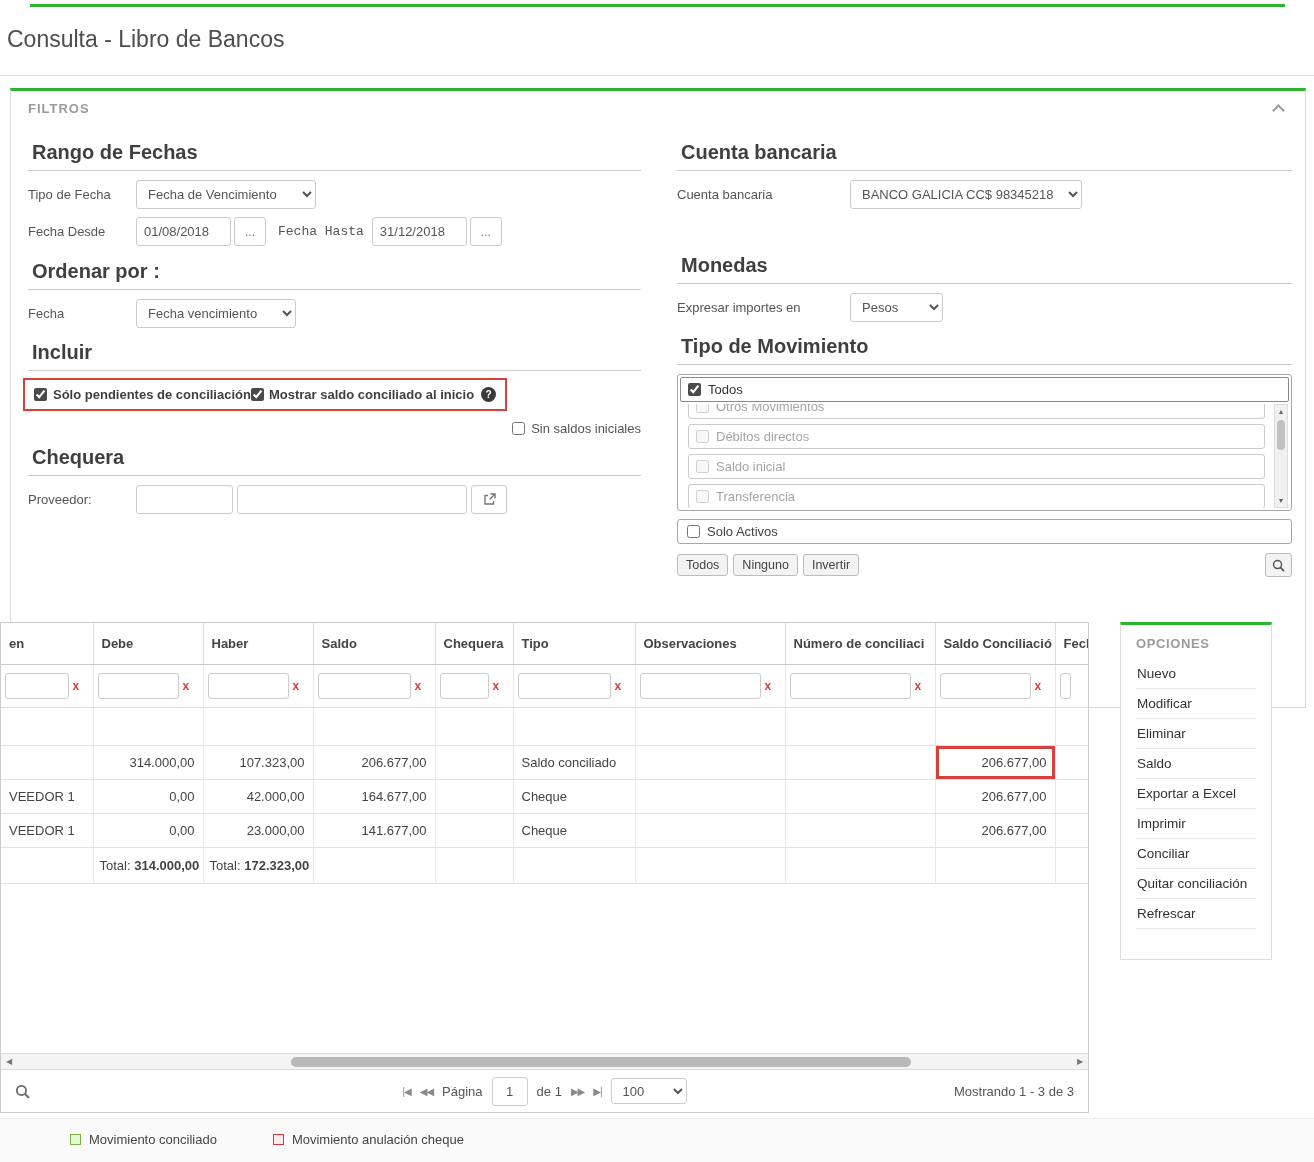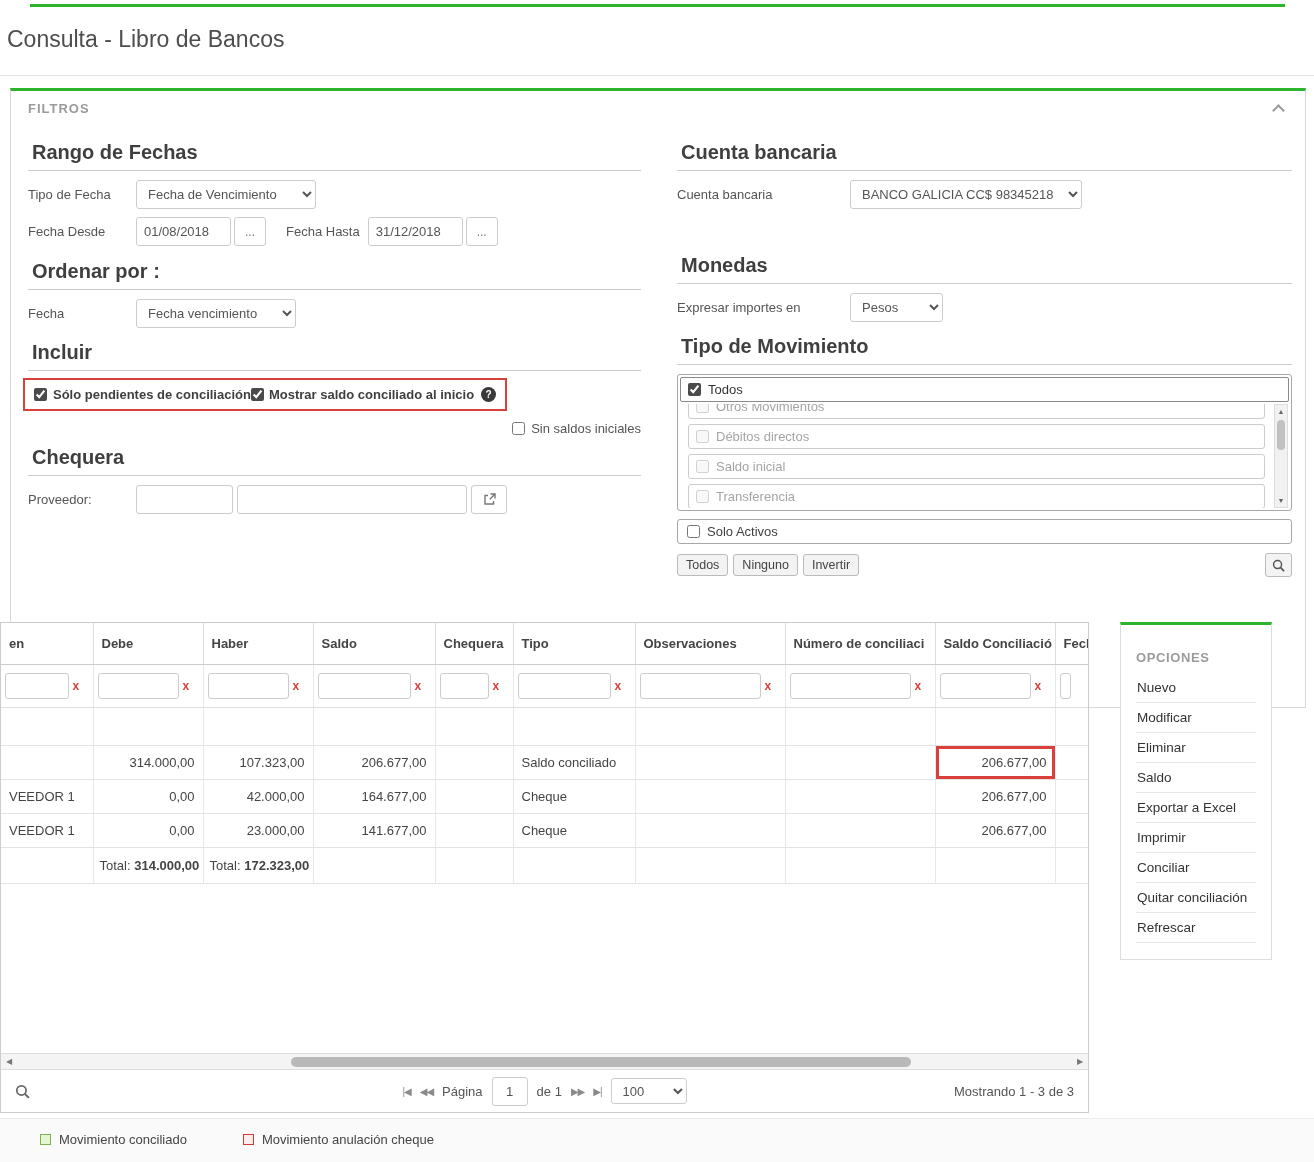--- a/index.html
+++ b/index.html
@@ -19,21 +19,21 @@
   .fcol{position:absolute;top:50px;}
   .fcol.left{left:17px;width:613px;}
   .fcol.right{left:666px;width:615px;}
   .section-h{font-size:20px;font-weight:bold;color:#3f3f3f;padding:0 0 6px 4px;border-bottom:1px solid #ccc;margin-bottom:9px;}
   .frow{display:flex;align-items:center;margin-bottom:8px;font-size:13px;color:#555;}
   .frow .lbl{width:108px;flex:none;}
   .fcol.right .frow .lbl{width:173px;}
   select,input[type=text]{height:29px;border:1px solid #ccc;border-radius:3px;font-family:inherit;font-size:13px;color:#555;padding:0 7px;background:#fff;}
   .w180{width:180px;} .w160{width:160px;} .w95{width:95px;} .w232{width:232px;} .w93{width:93px;} .w97{width:97px;} .w230{width:230px;}
   .dots-btn{height:29px;width:32px;border:1px solid #ccc;border-radius:3px;background:#fff;color:#777;font-size:12px;margin-left:3px;cursor:pointer;font-family:inherit;}
-  .midlbl{margin:0 8px 0 20px;}
+  .midlbl{margin:0 8px 0 12px;font-family:Liberation Mono, monospace;}
   .gap36{height:37px;}
   .cb-row{display:flex;align-items:center;gap:6px;font-size:13px;color:#3f3f3f;font-weight:bold;}
   .cb-row.normal{font-weight:normal;color:#555;margin:8px 0 10px 10px;justify-content:flex-end;}
   input[type=checkbox]{width:13px;height:13px;accent-color:#4a4a4a;}
   .red-box{display:inline-flex;align-items:center;gap:0;border:2px solid var(--hl);padding:7px 9px;margin:3px 0 2px -5px;}
   .help-icon{display:inline-block;width:15px;height:15px;border-radius:50%;background:#3a3a3a;color:#fff;font-size:10px;font-weight:bold;text-align:center;line-height:15px;margin-left:2px;}
   .ext-btn{height:29px;width:36px;border:1px solid #ccc;border-radius:3px;background:#fff;margin-left:4px;display:inline-flex;align-items:center;justify-content:center;cursor:pointer;}
 
   
   .mov-outer{border:1px solid #a8a8a8;border-radius:3px;background:#fff;padding:2px;}
@@ -69,27 +69,27 @@
   .hscroll .arr.lf{left:0;} .hscroll .arr.rt{right:0;}
   .hthumb{position:absolute;left:290px;width:620px;top:3px;height:10px;background:#b9b9b9;border-radius:5px;cursor:grab;}
   .pager{position:absolute;left:0;right:0;bottom:0;height:43px;border-top:1px solid #ddd;display:flex;align-items:center;padding:0 14px;font-size:13px;color:#555;}
   .pager-center{position:absolute;left:50%;transform:translateX(-50%);display:flex;align-items:center;gap:9px;}
   .nav{color:#8a8a8a;font-size:10px;cursor:pointer;letter-spacing:-1px;}
   .pinput{width:36px;height:25px;text-align:center;}
   .psize{height:26px;width:76px;font-size:13px;}
   .showing{margin-left:auto;}
 
   
-  .options-panel{position:absolute;left:1120px;top:622px;width:152px;min-height:338px;background:#fff;border:1px solid #ddd;border-top:3px solid var(--accent);padding:25px 15px 6px;}
+  .options-panel{position:absolute;left:1120px;top:622px;width:152px;min-height:338px;background:#fff;border:1px solid #ddd;border-top:3px solid var(--accent);padding:11px 15px 6px;}
   .options-title{font-size:13px;font-weight:bold;color:#9b9b9b;letter-spacing:.6px;margin-bottom:8px;}
   .opt-item{padding:7px 1px;border-bottom:1px solid #e8e8e8;font-size:13.5px;color:#333;cursor:pointer;list-style:none;}
 
   
   .footer-strip{position:absolute;left:0;right:0;top:1118px;height:44px;background:#fafafa;border-top:1px solid #eee;}
-  .legend{display:flex;align-items:center;padding:13px 0 0 40px;font-size:13px;color:#444;}
+  .legend{display:flex;align-items:center;padding:13px 0 0 70px;font-size:13px;color:#444;}
   .lg-sq{display:inline-block;width:11px;height:11px;margin-right:8px;}
   .lg-sq.green{background:#e4f7d2;border:1px solid #7cb34c;}
   .lg-sq.red{background:#fdeaea;border:1px solid #cc3b3b;}
   .lg-gap{width:56px;}
 </style>
 </head>
 <body>
 
 <div class="canvas">
   <div class="top-line"></div>

